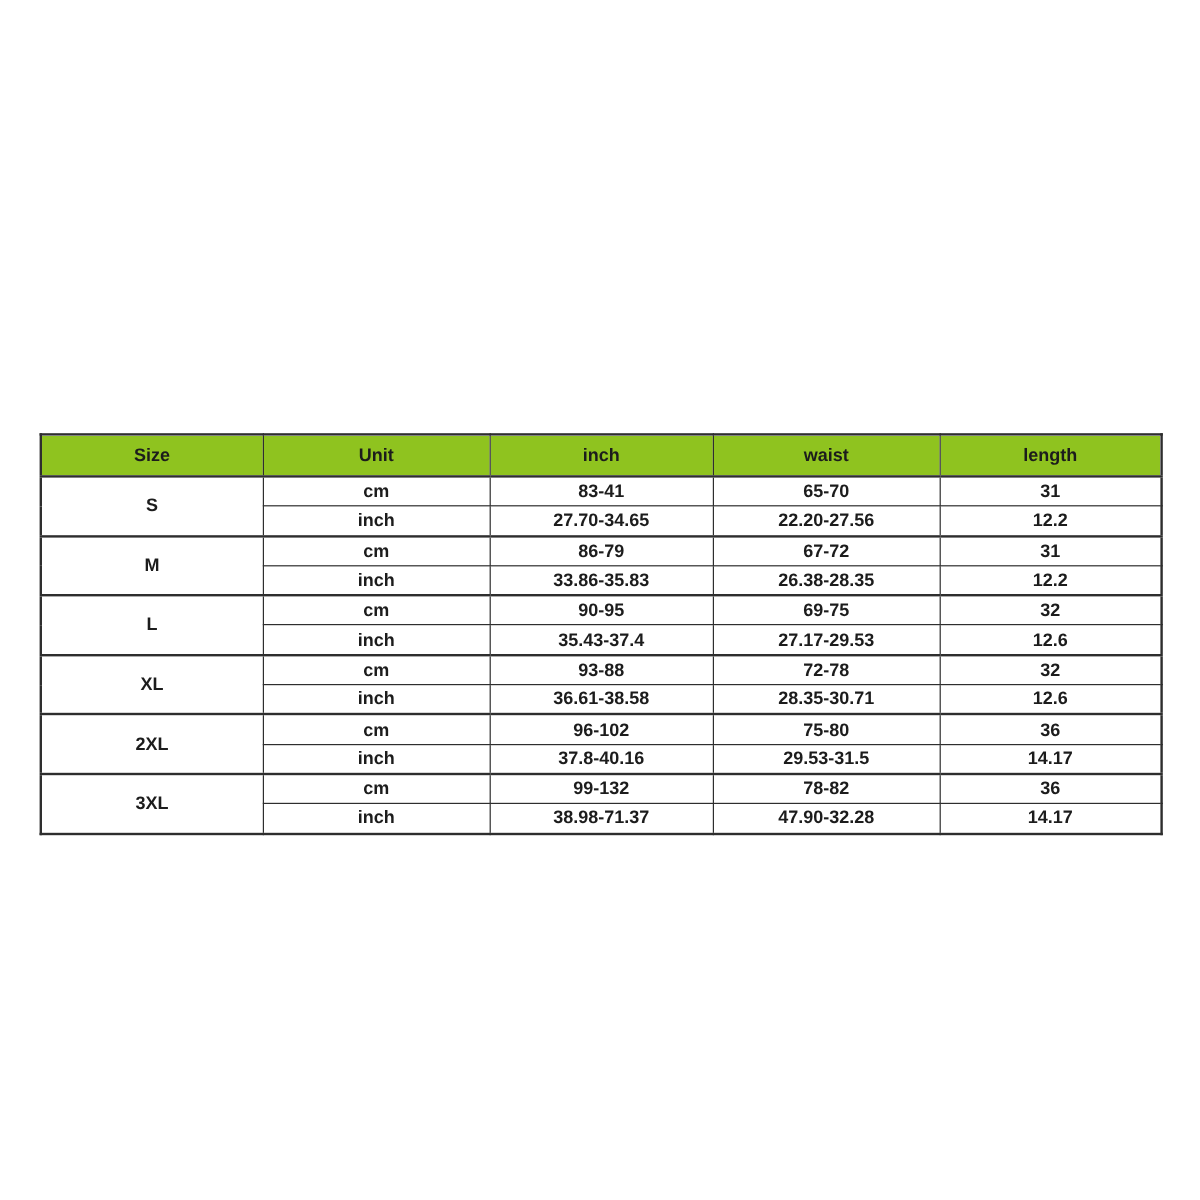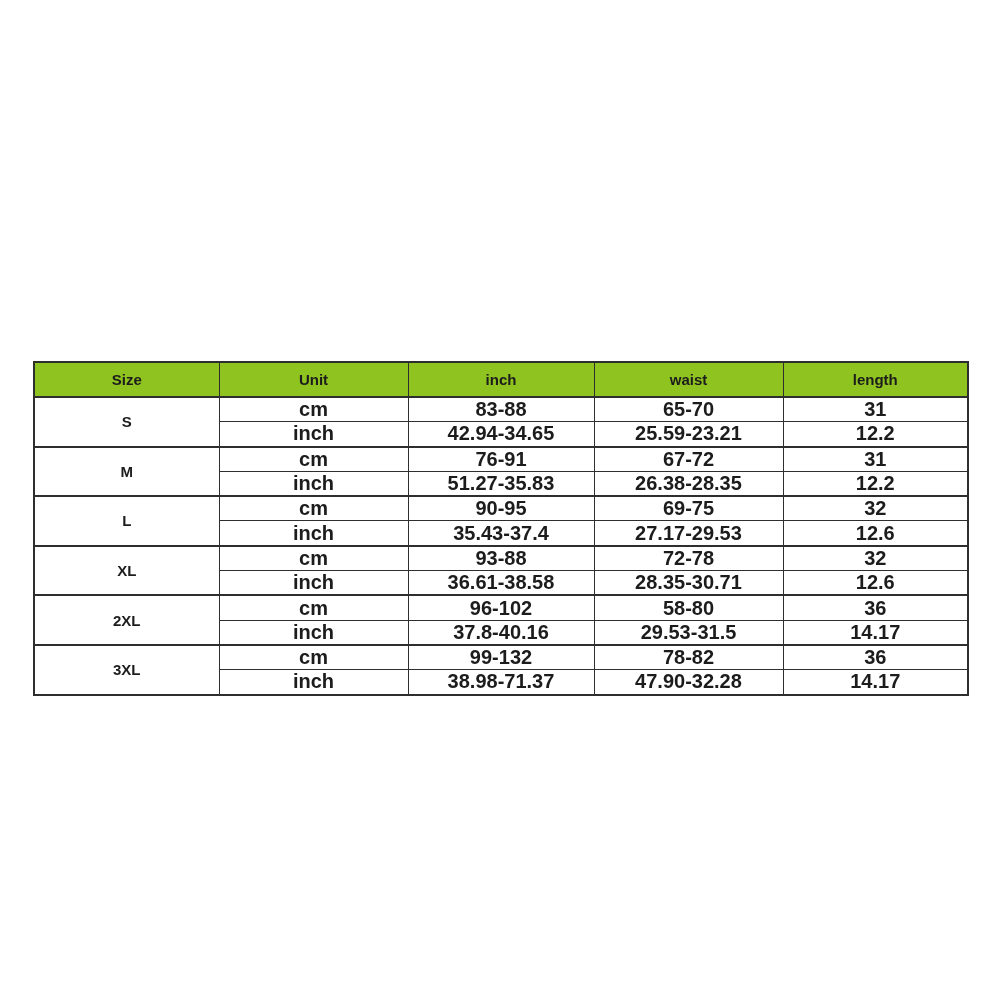--- a/index.html
+++ b/index.html
@@ -33,21 +33,21 @@
   table.size-chart th {
     height: 33px;
     background: #8fc31f;
     border: 1px solid #2e2e2e;
     border-bottom: 2px solid #2e2e2e;
     font-size: 15px;
   }
   table.size-chart td {
     height: 23.3px;
     border: 1px solid #2e2e2e;
-    font-size: 20px;
+    font-size: 15px;
     background: #ffffff;
   }
   table.size-chart tr.grp td {
     border-top: 2px solid #2e2e2e;
   }
   table.size-chart td.size-cell {
     font-size: 15px;
   }
 </style>
 </head>
@@ -68,40 +68,40 @@
         <th>Unit</th>
         <th>inch</th>
         <th>waist</th>
         <th>length</th>
       </tr>
     </thead>
     <tbody>
       <tr>
         <td class="size-cell" rowspan="2">S</td>
         <td>cm</td>
-        <td>83-88</td>
+        <td>83-41</td>
         <td>65-70</td>
         <td>31</td>
       </tr>
       <tr>
         <td>inch</td>
-        <td>42.94-34.65</td>
-        <td>25.59-23.21</td>
+        <td>27.70-34.65</td>
+        <td>22.20-27.56</td>
         <td>12.2</td>
       </tr>
       <tr class="grp">
         <td class="size-cell" rowspan="2">M</td>
         <td>cm</td>
-        <td>76-91</td>
+        <td>86-79</td>
         <td>67-72</td>
         <td>31</td>
       </tr>
       <tr>
         <td>inch</td>
-        <td>51.27-35.83</td>
+        <td>33.86-35.83</td>
         <td>26.38-28.35</td>
         <td>12.2</td>
       </tr>
       <tr class="grp">
         <td class="size-cell" rowspan="2">L</td>
         <td>cm</td>
         <td>90-95</td>
         <td>69-75</td>
         <td>32</td>
       </tr>
@@ -121,21 +121,21 @@
       <tr>
         <td>inch</td>
         <td>36.61-38.58</td>
         <td>28.35-30.71</td>
         <td>12.6</td>
       </tr>
       <tr class="grp">
         <td class="size-cell" rowspan="2">2XL</td>
         <td>cm</td>
         <td>96-102</td>
-        <td>58-80</td>
+        <td>75-80</td>
         <td>36</td>
       </tr>
       <tr>
         <td>inch</td>
         <td>37.8-40.16</td>
         <td>29.53-31.5</td>
         <td>14.17</td>
       </tr>
       <tr class="grp">
         <td class="size-cell" rowspan="2">3XL</td>

